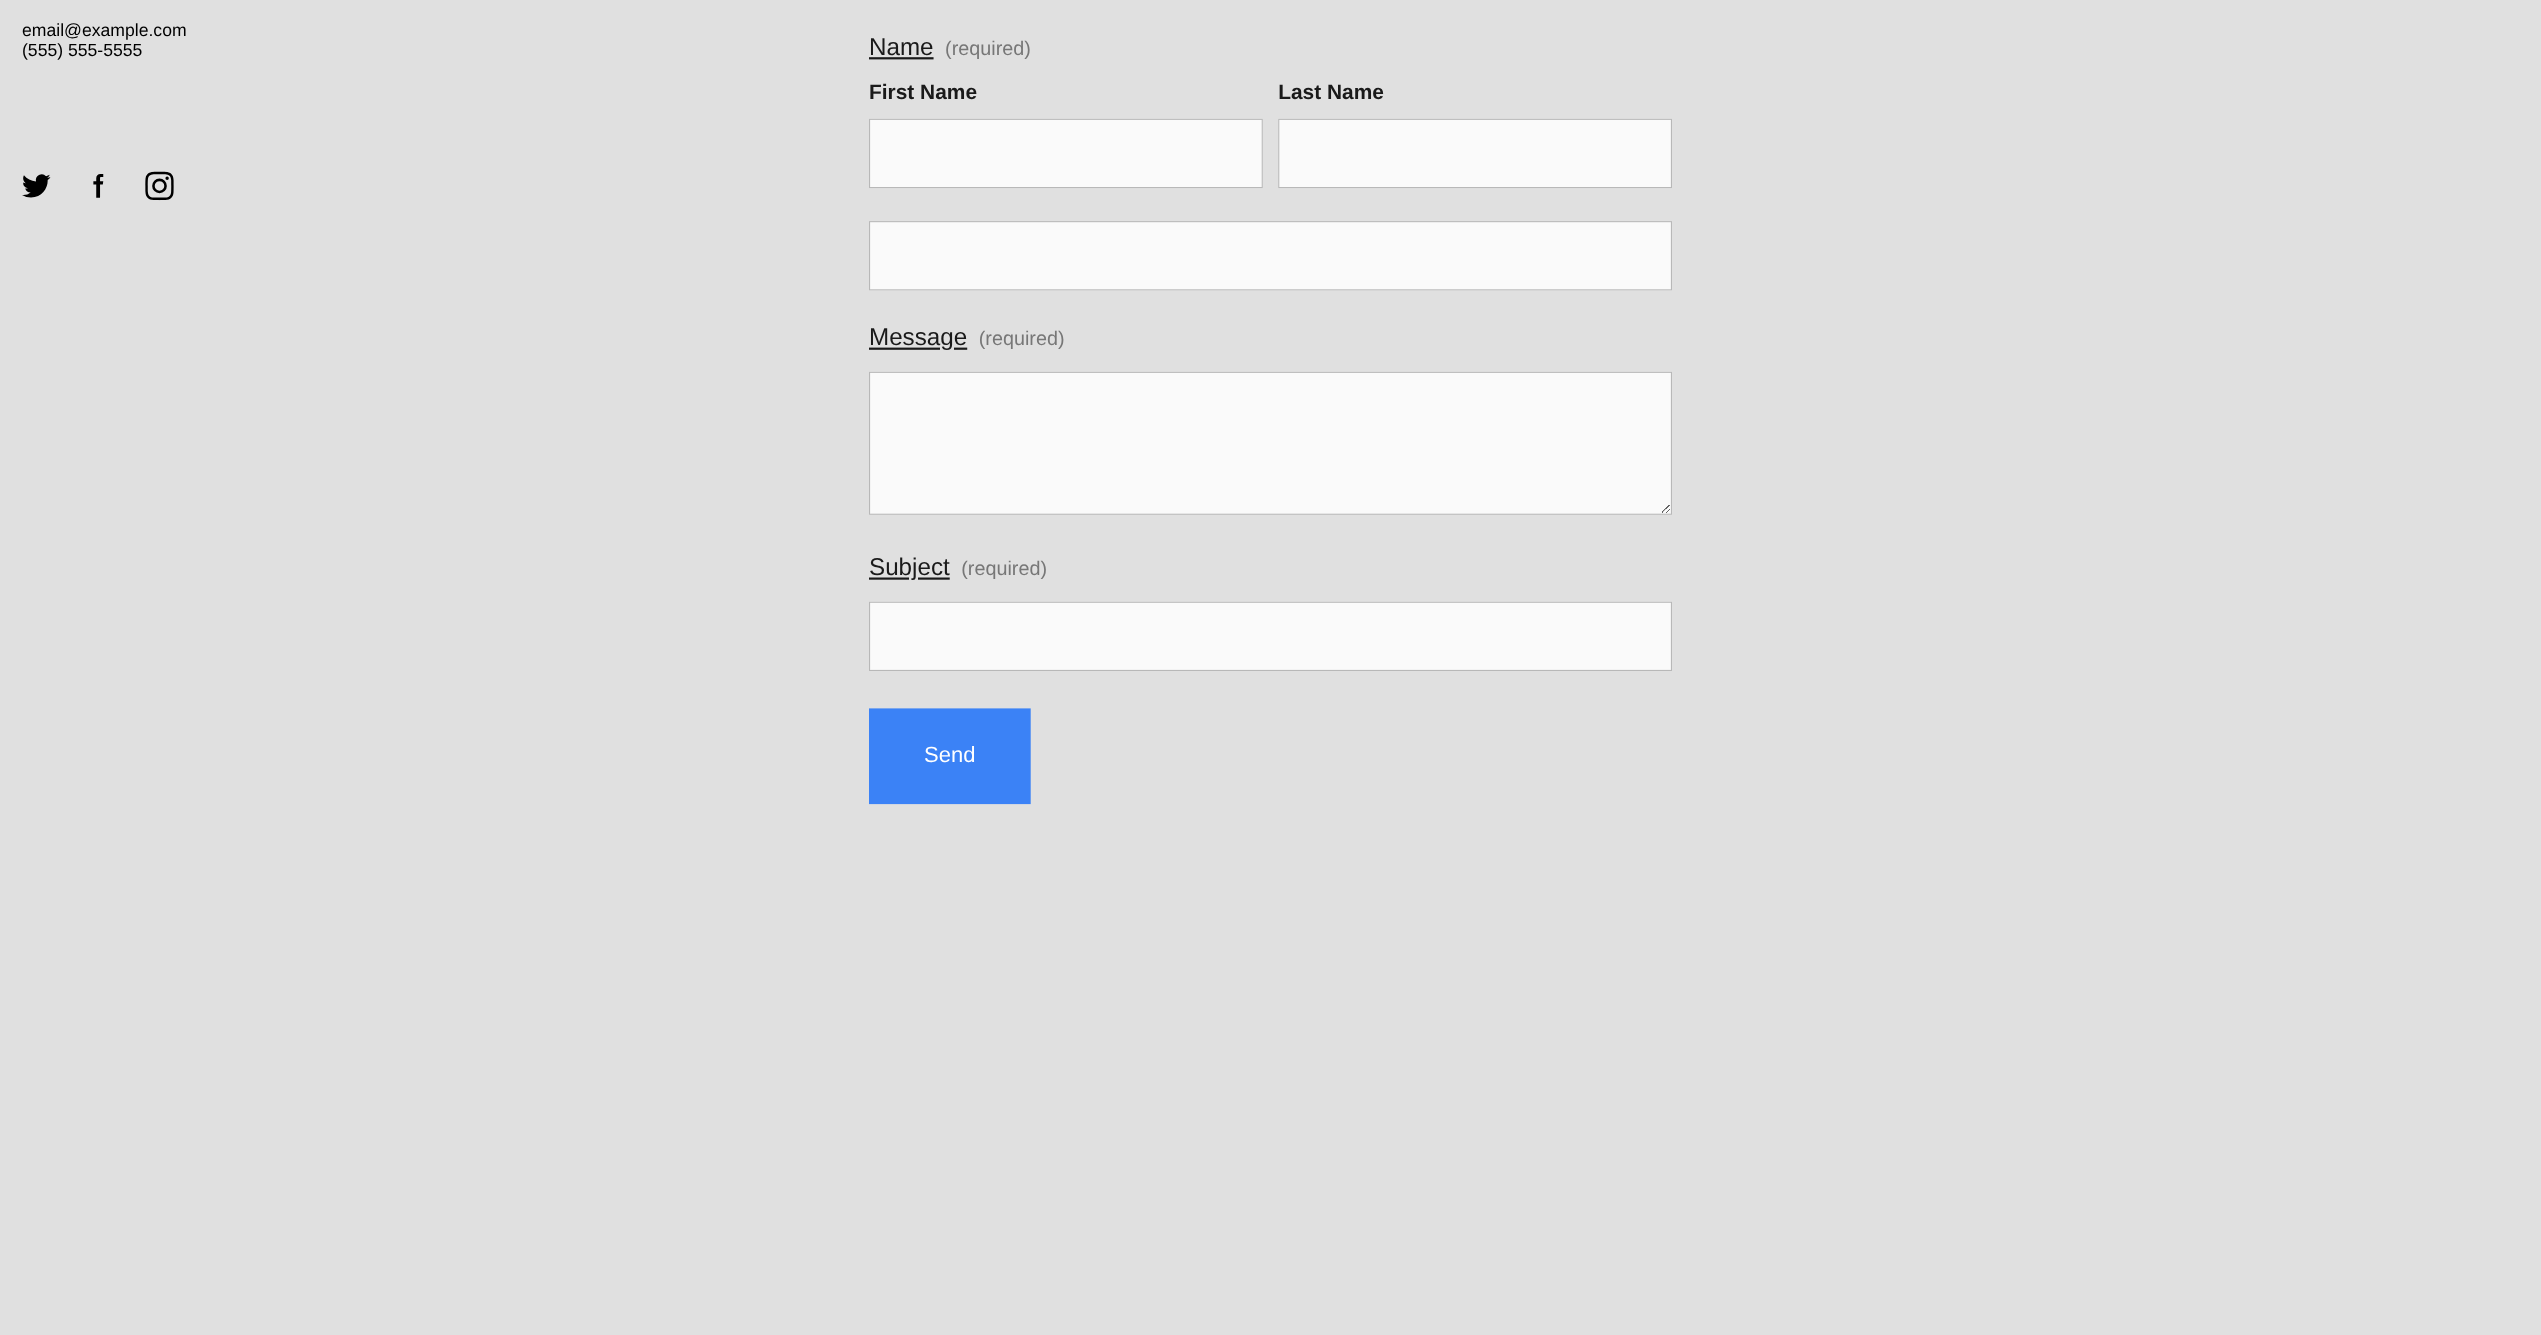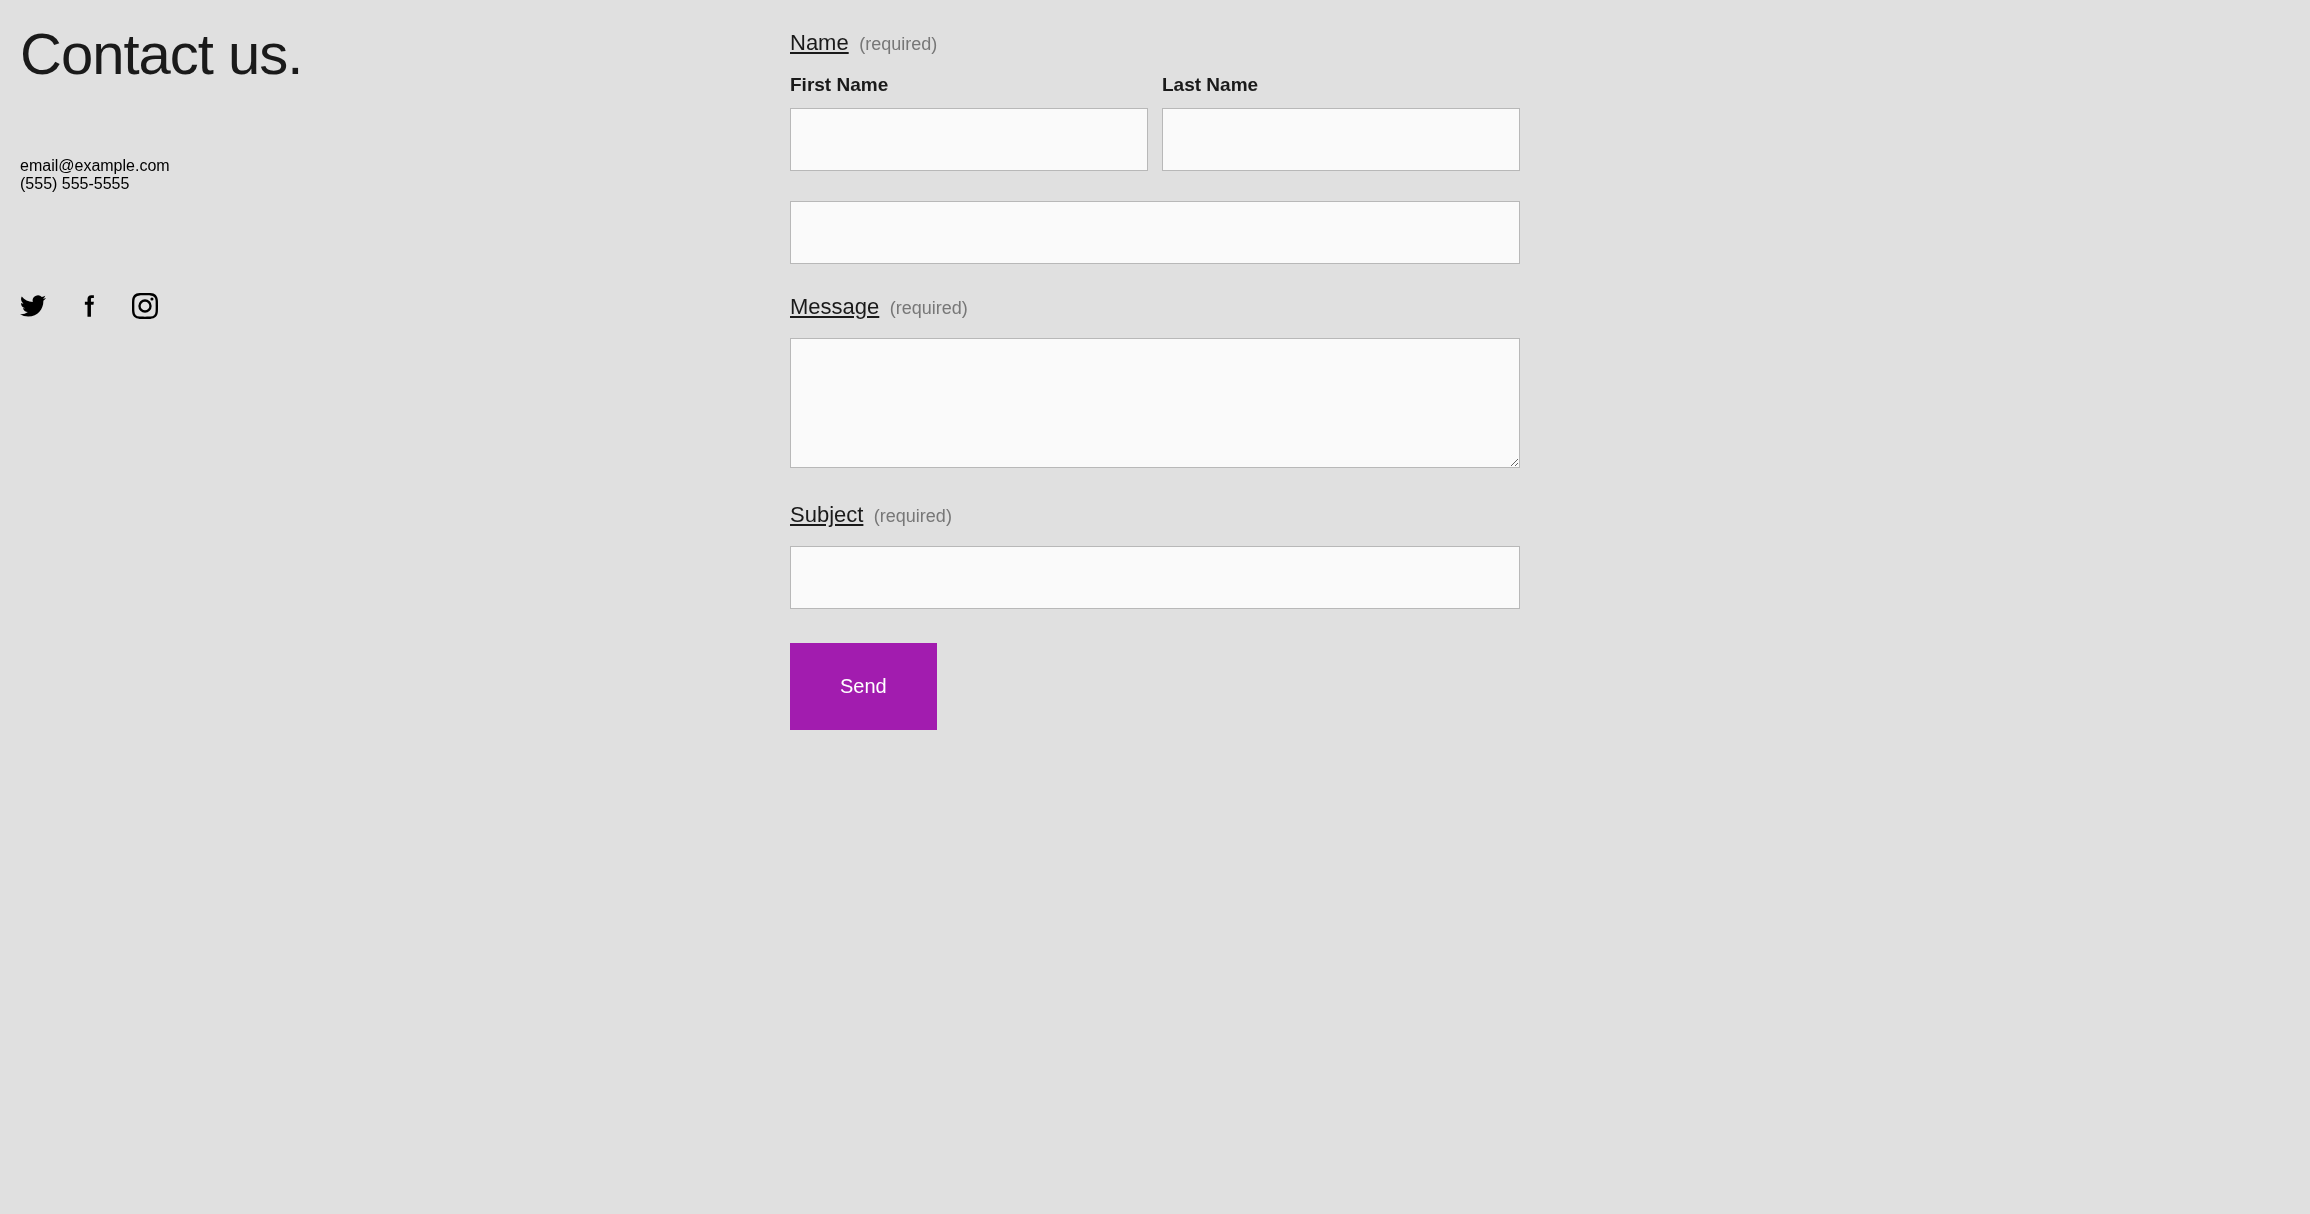--- a/index.html
+++ b/index.html
@@ -89,36 +89,35 @@
       font-size: 18px;
       border: 1px solid #b8b8b8;
       background-color: #fafafa;
       font-family: inherit;
     }
     textarea {
       min-height: 130px;
       resize: vertical;
     }
     .send-button {
-      background-color: #a21caf;
+      background-color: #3b82f6;
       color: #fff;
       border: none;
       padding: 32px 50px;
       font-size: 20px;
       cursor: pointer;
       font-family: inherit;
       margin-top: 4px;
     }
   </style>
 </head>
 <body>
 
 <div class="container">
   <div class="left-column">
-    <h1 class="heading">Contact us.</h1>
 
     <div class="contact-block">
       <p>email@example.com</p>
       <p>(555) 555-5555</p>
     </div>
 
 
     <div class="social-icons">
       <a href="#">
         <svg viewBox="0 0 24 24">

